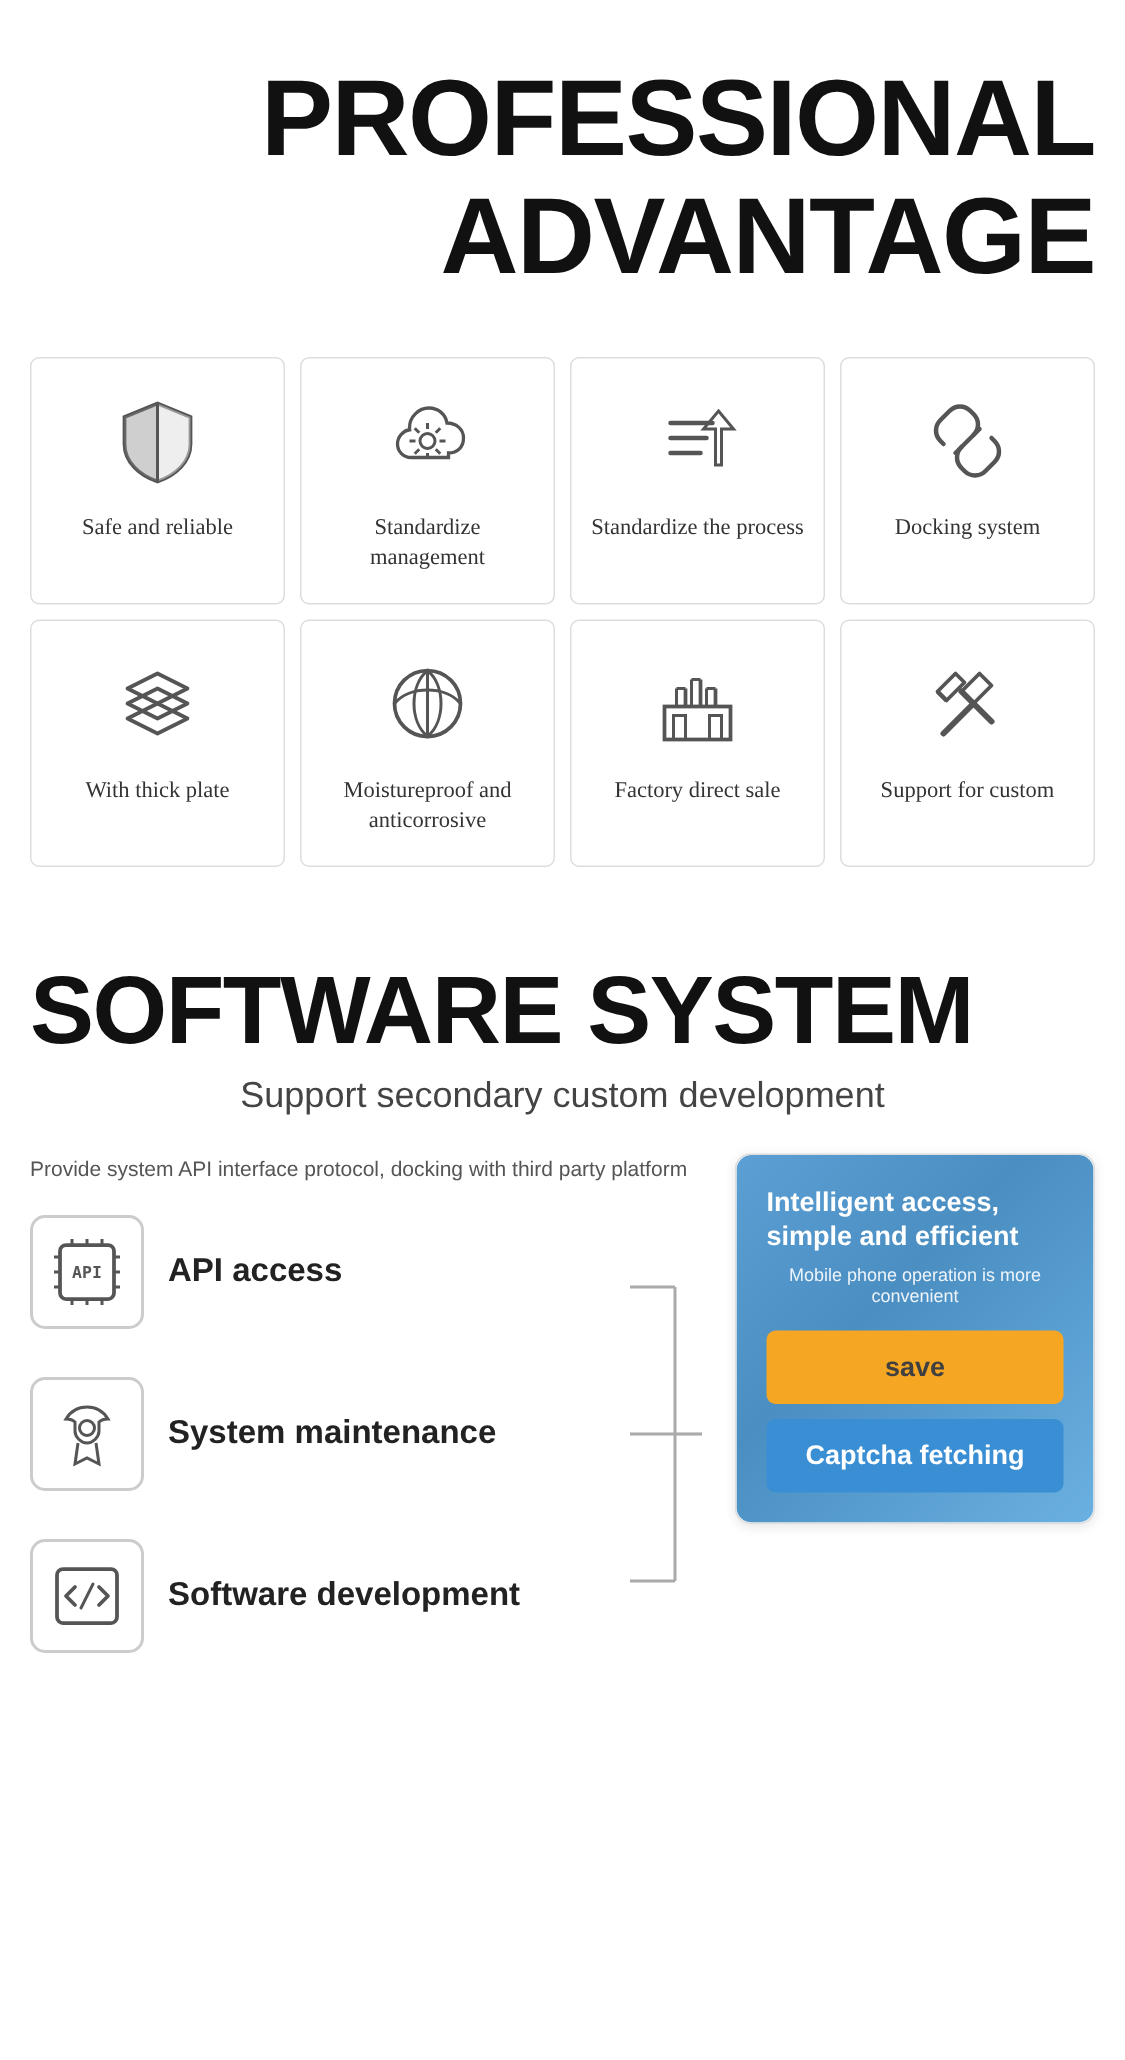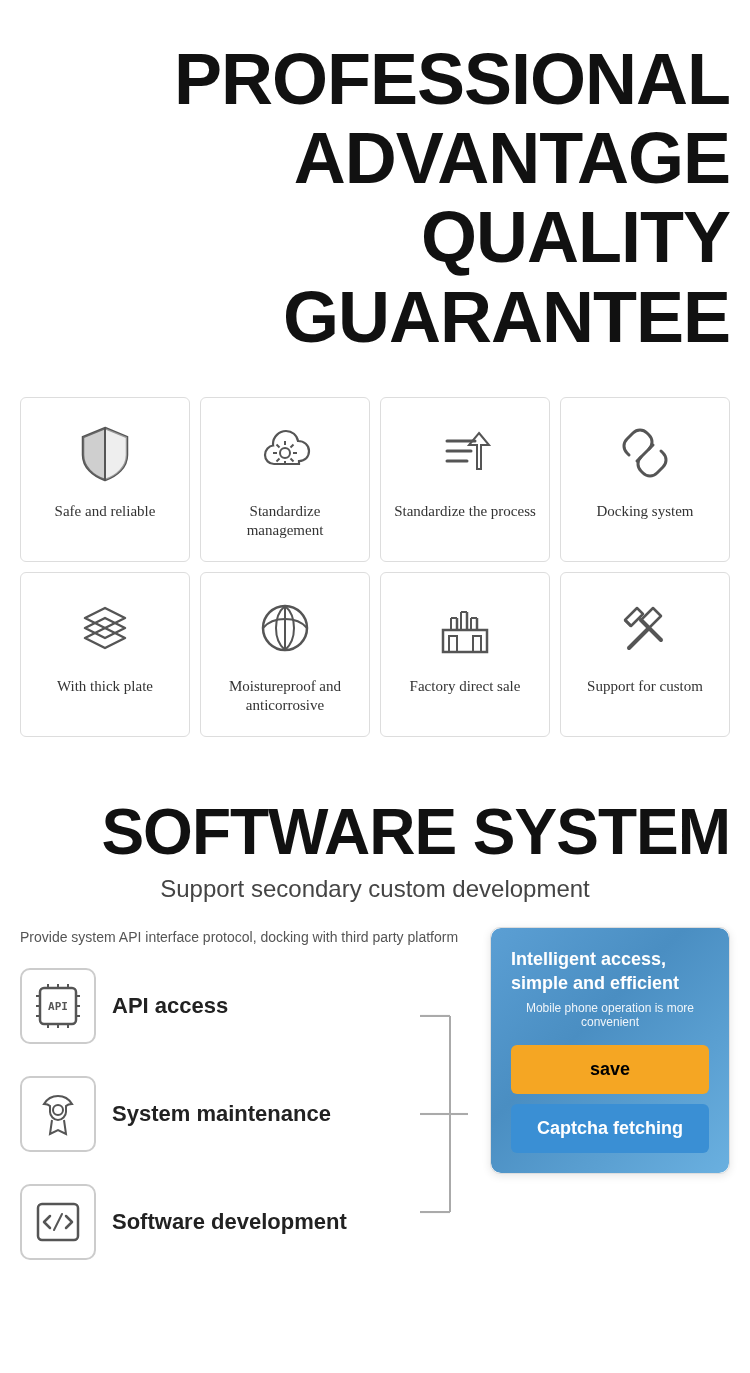--- a/index.html
+++ b/index.html
@@ -58,21 +58,21 @@
       font-size: 15px;
       color: #333;
       line-height: 1.3;
     }
 
     
     .software-section {
       padding: 30px 20px 20px;
     }
     .software-title {
-      text-align: right;
+      text-align: left;
       font-size: 64px;
       font-weight: 900;
       color: #111;
       letter-spacing: -1px;
       line-height: 1.1;
     }
     .software-subtitle {
       text-align: center;
       font-size: 24px;
       color: #444;
@@ -145,21 +145,21 @@
       font-size: 12px;
       opacity: 0.9;
       text-align: center;
       margin-bottom: 16px;
     }
 
     .sw-btn-save {
       display: block;
       width: 100%;
       background: #f5a623;
-      color: #000000;
+      color: #404040;
       border: none;
       border-radius: 6px;
       padding: 14px;
       font-size: 18px;
       font-weight: bold;
       text-align: center;
       margin-bottom: 10px;
       cursor: pointer;
     }
 
@@ -196,21 +196,20 @@
       margin-bottom: 0;
     }
   </style>
 </head>
 <body>
 
 <div class="header">
   <h1>
     <span>PROFESSIONAL</span><br>
     <span>ADVANTAGE</span><br>
-    <span>QUALITY GUARANTEE</span>
   </h1>
 </div>
 
 <div class="feature-section">
 
   <div class="feature-grid">
 
     <div class="feature-card">
       <div class="feature-icon">
         <svg viewBox="0 0 60 60" fill="none" xmlns="http://www.w3.org/2000/svg">

